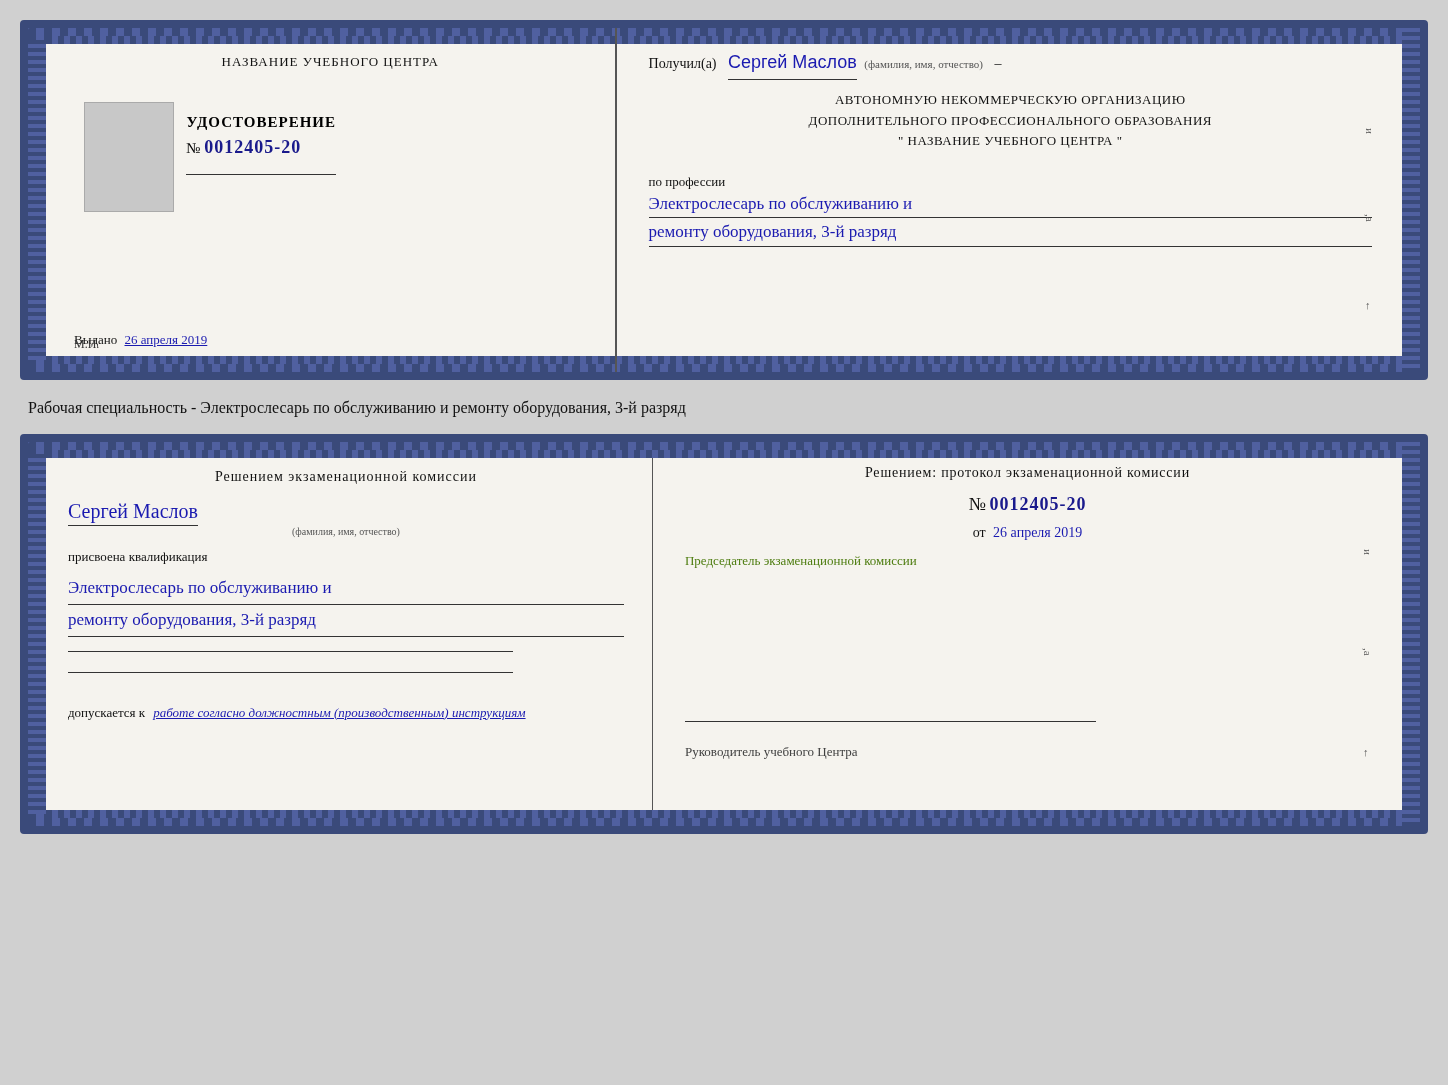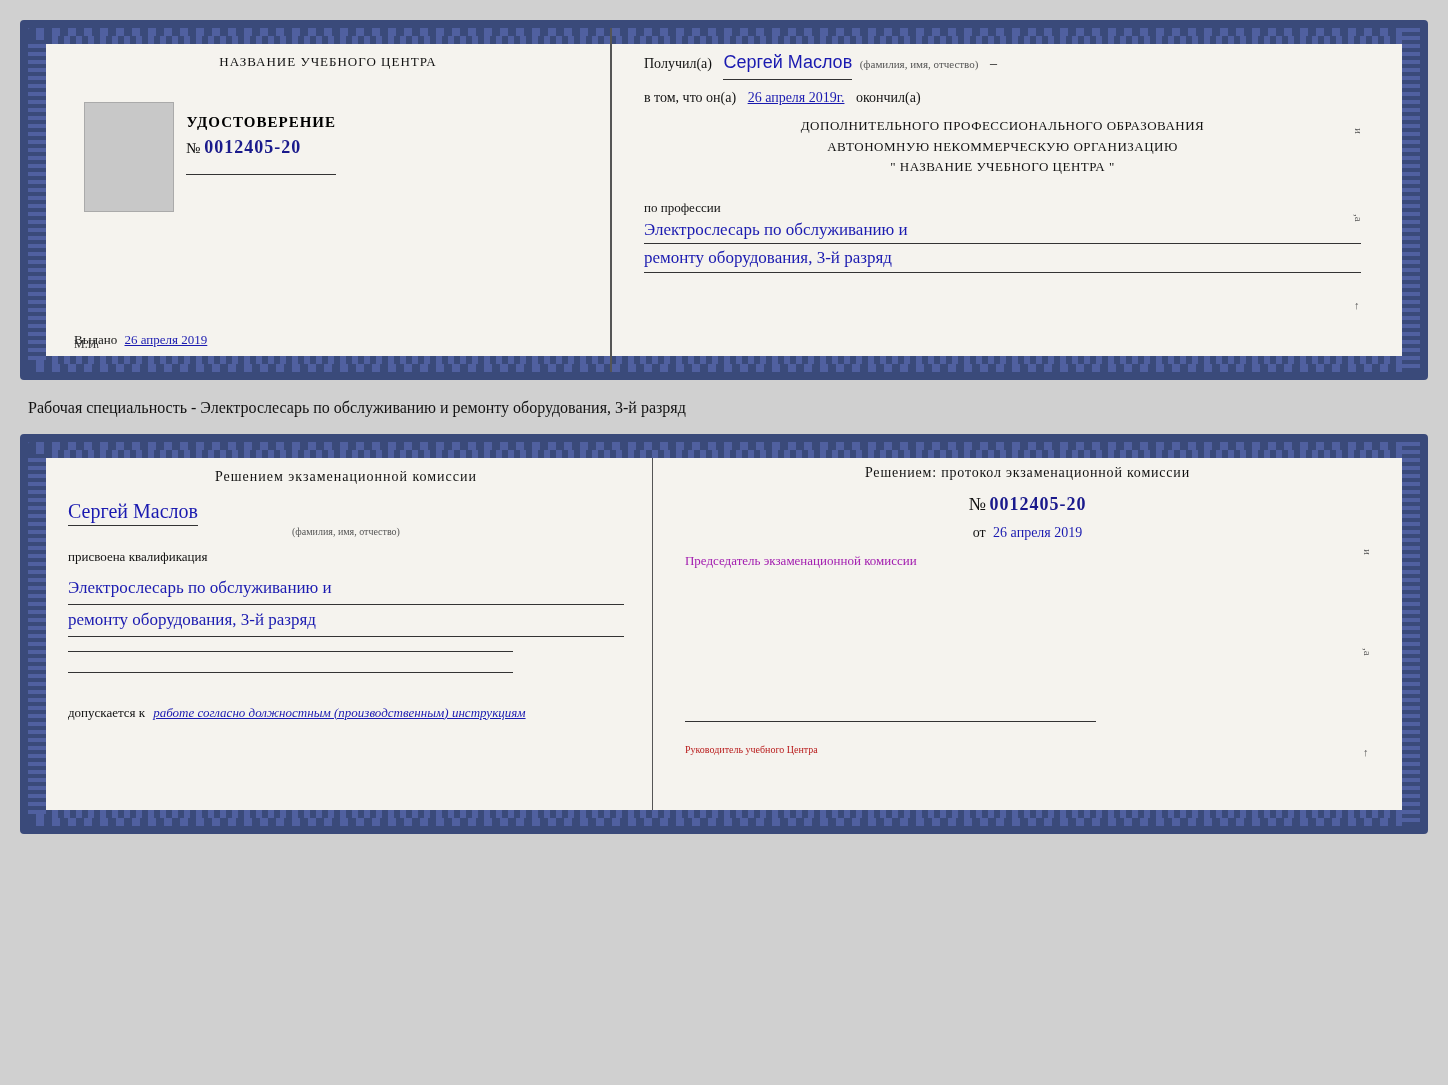--- a/index.html
+++ b/index.html
@@ -67,21 +67,21 @@
       right: 0; top: 0; bottom: 0;
       width: 18px;
       background: repeating-linear-gradient(
         0deg,
         #3a4a7a 0px, #3a4a7a 4px,
         #5060a0 4px, #5060a0 8px
       );
     }
 
     .cert-left { margin-left: 18px; }
-    .cert-right { margin-right: 27px; }
+    .cert-right { margin-right: 16px; }
 
     .org-title {
       font-size: 13px;
       text-align: center;
       letter-spacing: 1px;
       text-transform: uppercase;
       color: #111;
       margin-bottom: 12px;
       line-height: 1.5;
     }
@@ -325,21 +325,21 @@
       text-align: center;
     }
 
     .basis-date-hw {
       font-family: 'Comic Sans MS', cursive;
       color: #1a1ab0;
     }
 
     .chairman-label {
       font-size: 13px;
-      color: #a21caf;
+      color: #4d7c0f;
       line-height: 1.5;
     }
 
     .stamp-box {
       border: 3px solid #1a1ab0;
       display: inline-block;
       padding: 8px 16px;
       margin: 8px 0;
       width: 60%;
       position: absolute;
@@ -356,22 +356,22 @@
       font-family: Arial, sans-serif;
     }
 
     .stamp-pre {
       font-size: 14px;
       color: #1a1ab0;
       font-family: Arial, sans-serif;
     }
 
     .head-label {
-      font-size: 10px;
-      color: #b91c1c;
+      font-size: 13px;
+      color: #404040;
       line-height: 1.5;
       margin-top: 100px;
     }
 
     .sig-line-short {
       border-bottom: 1px solid #333;
       width: 60%;
       height: 1px;
       margin: 6px 0;
     }
@@ -458,29 +458,24 @@
     </div>
 
     <div class="cert-right">
       <div class="received-line">
         <span>Получил(а)</span>
         <span class="received-name" style="margin-left:8px;">Сергей Маслов</span>
         <span style="font-size:11px; color:#555; margin-left:4px;">(фамилия, имя, отчество)</span>
         <span style="margin-left:8px;">–</span>
       </div>
 
-      <div class="date-line">
-        <span>в том, что он(а)</span>
-        <span class="handwritten-date" style="margin: 0 8px;">26 апреля 2019г.</span>
-        <span>окончил(а)</span>
-      </div>
 
       <div class="org-block">
+        <div>АВТОНОМНУЮ НЕКОММЕРЧЕСКУЮ ОРГАНИЗАЦИЮ</div>
         <div>ДОПОЛНИТЕЛЬНОГО ПРОФЕССИОНАЛЬНОГО ОБРАЗОВАНИЯ</div>
-        <div>АВТОНОМНУЮ НЕКОММЕРЧЕСКУЮ ОРГАНИЗАЦИЮ</div>
         <div>"  НАЗВАНИЕ УЧЕБНОГО ЦЕНТРА  "</div>
       </div>
 
       <div style="margin-top:6px;">
         <div class="profession-label">по профессии</div>
         <span class="profession-handwritten">Электрослесарь по обслуживанию и</span>
         <span class="profession-handwritten">ремонту оборудования, 3-й разряд</span>
       </div>
 
       <div style="position:absolute; right:28px; top:60px; bottom:20px; display:flex; flex-direction:column; justify-content:space-around;">

